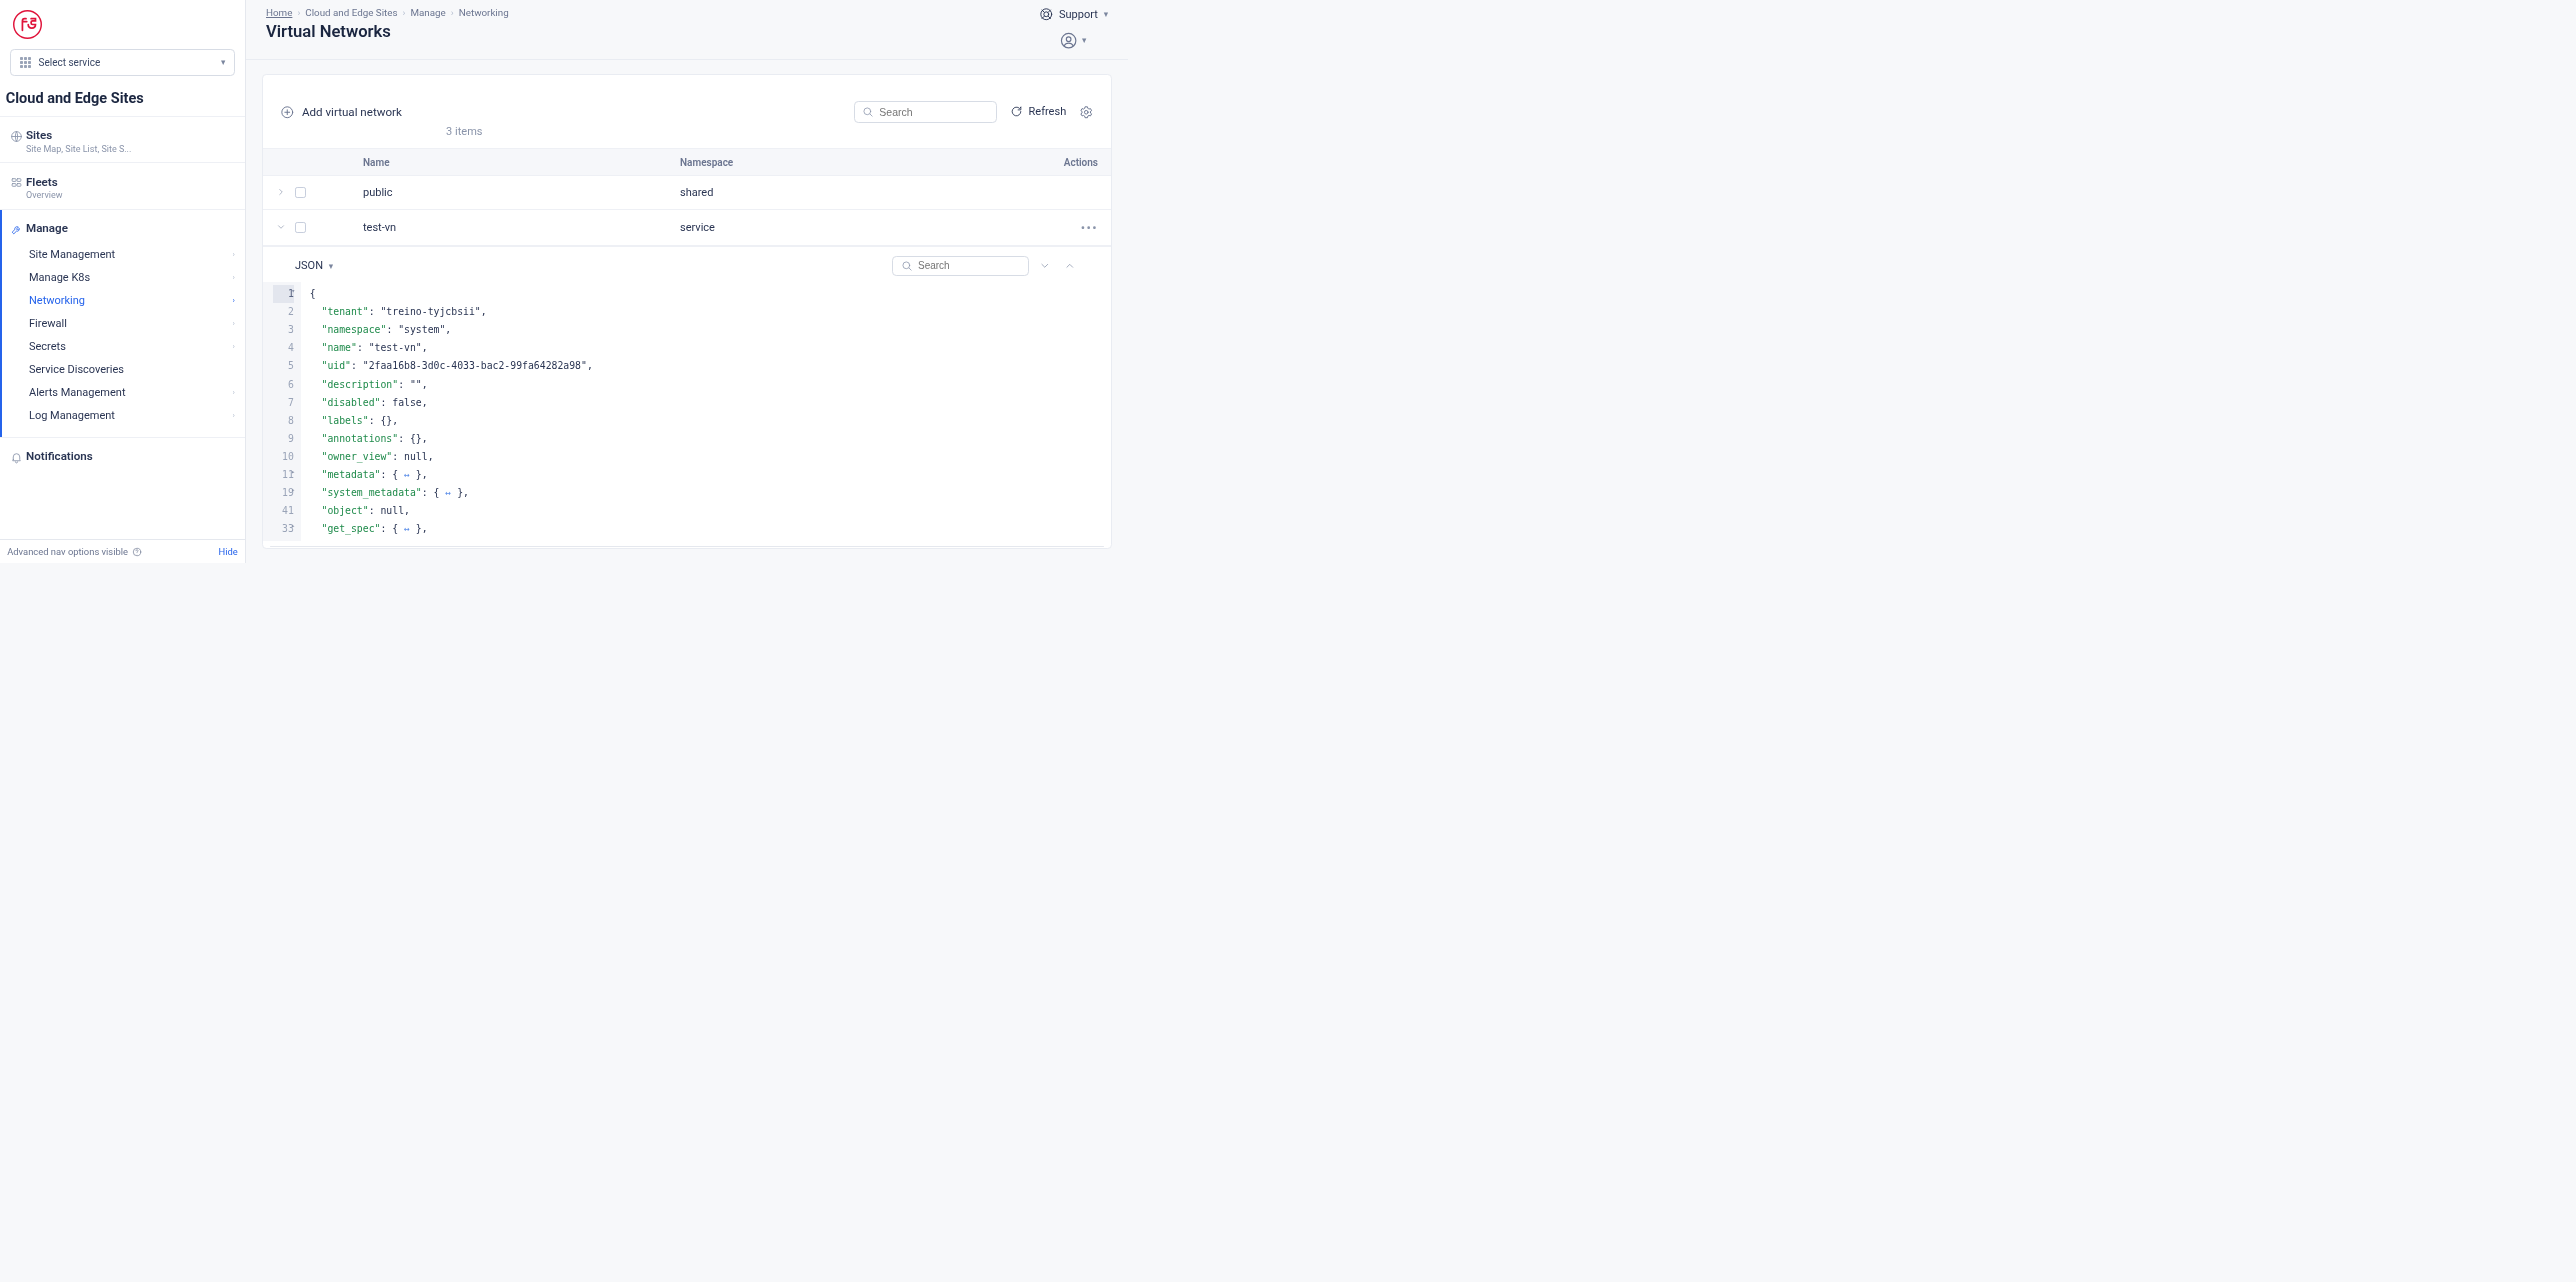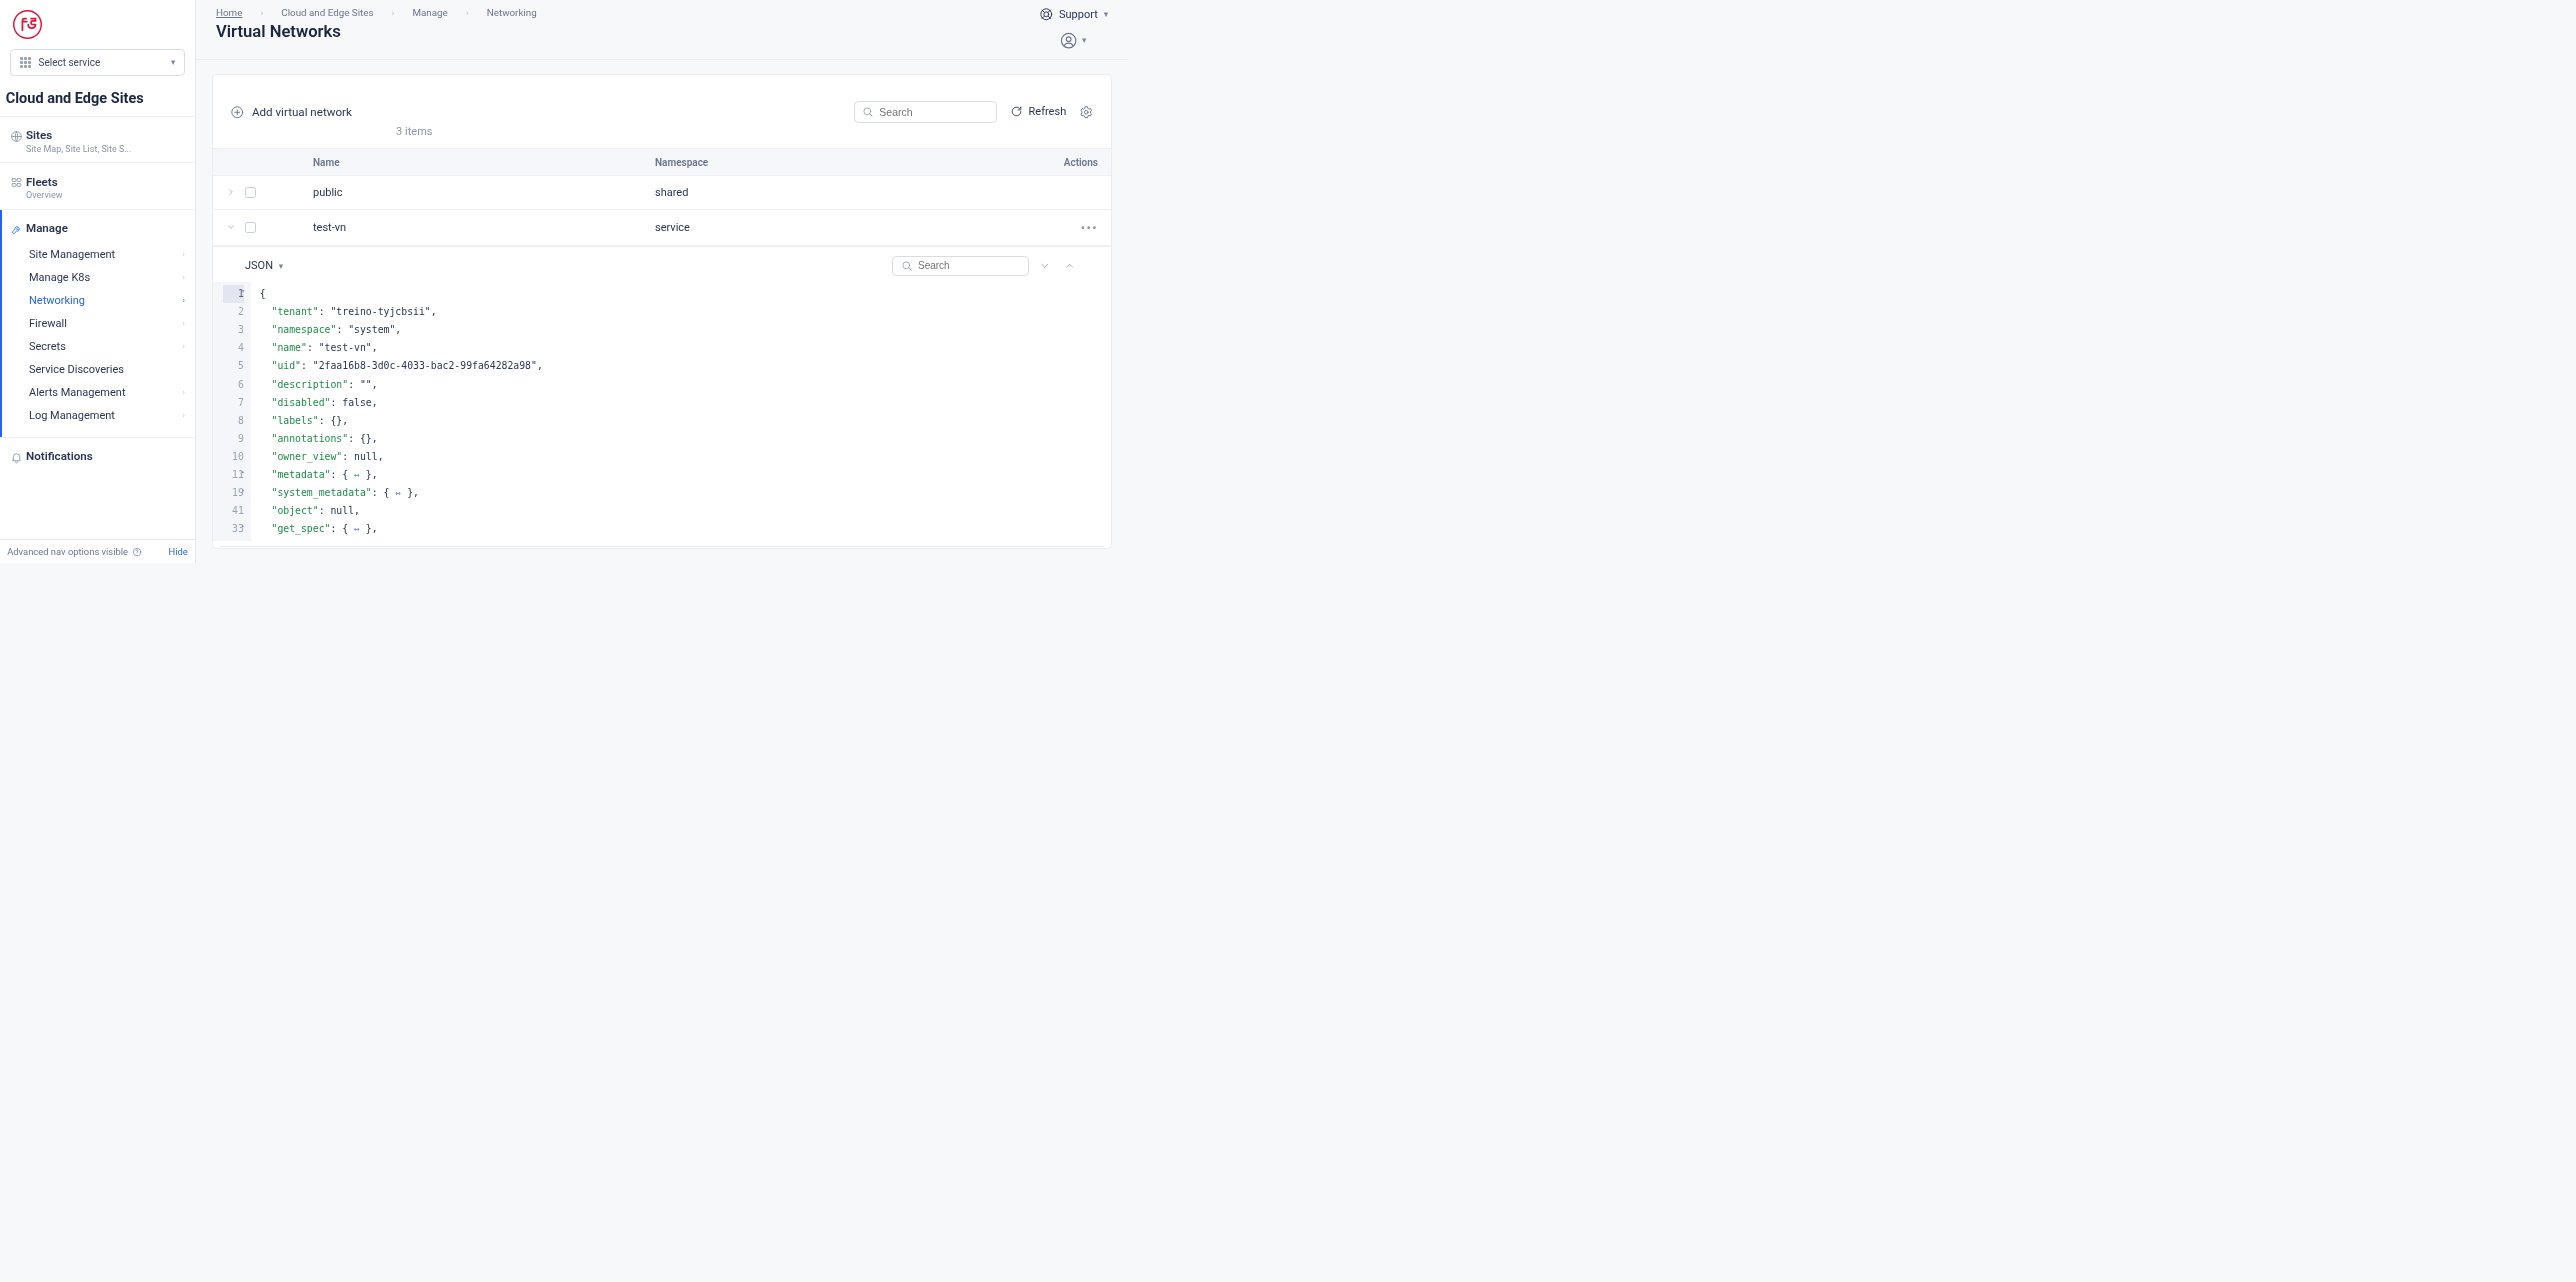--- a/index.html
+++ b/index.html
@@ -11,21 +11,21 @@
     background: #f7f8fa;
     display: flex;
     flex-direction: column;
     width: 1128px;
     height: 563px;
     overflow: hidden;
   }
   .layout { display: flex; flex: 1; min-height: 0; }
   
   .sidebar {
-    width: 196px;
+    width: 246px;
     background: #fff;
     border-right: 0.7px solid #e5e8ee;
     display: flex;
     flex-direction: column;
     overflow: hidden;
   }
   .logo-row { padding: 10px 13px 7.2px; }
   .logo {
     width: 29px; height: 29px;
     border-radius: 50%;
@@ -83,21 +83,21 @@
     display:flex; align-items:center; gap:4.3px;
     background:#fff;
   }
   .footer-bar .hide-link { margin-left:auto; color:#2563eb; cursor:pointer; }
   
   .main { flex:1; display:flex; flex-direction:column; min-width:0; }
   .topbar {
     padding: 7.2px 20px 10px;
     border-bottom: 0.7px solid #e9ecf2;
   }
-  .breadcrumbs { display:flex; align-items:center; gap:18px; font-size:9.8px; color:#6b7590; }
+  .breadcrumbs { display:flex; align-items:center; gap:5px; font-size:9.8px; color:#6b7590; }
   .breadcrumbs a { color:#6b7590; text-decoration:underline; text-underline-offset:1.4px; cursor:pointer; }
   .breadcrumbs .sep { color:#b7c0d1; }
   .page-title-row { display:flex; align-items:center; margin-top:4.3px; }
   .page-title { font-size:16.6px; font-weight:600; color:#1b2640; }
   .header-actions { margin-left:auto; display:flex; align-items:center; gap:10px;flex-direction:column; }
   .support-btn { display:flex; align-items:center; gap:5.8px; font-size:11px; color:#2a3553; cursor:pointer; }
   .avatar-menu { display:flex; align-items:center; gap:4.3px; cursor:pointer; color:#6b7590; }
   .content-wrap { padding: 14.5px 16px; flex:1; min-height:0; display:flex; }
   .panel {
     background:#fff; border:0.7px solid #e9ecf2; border-radius:4.3px;

